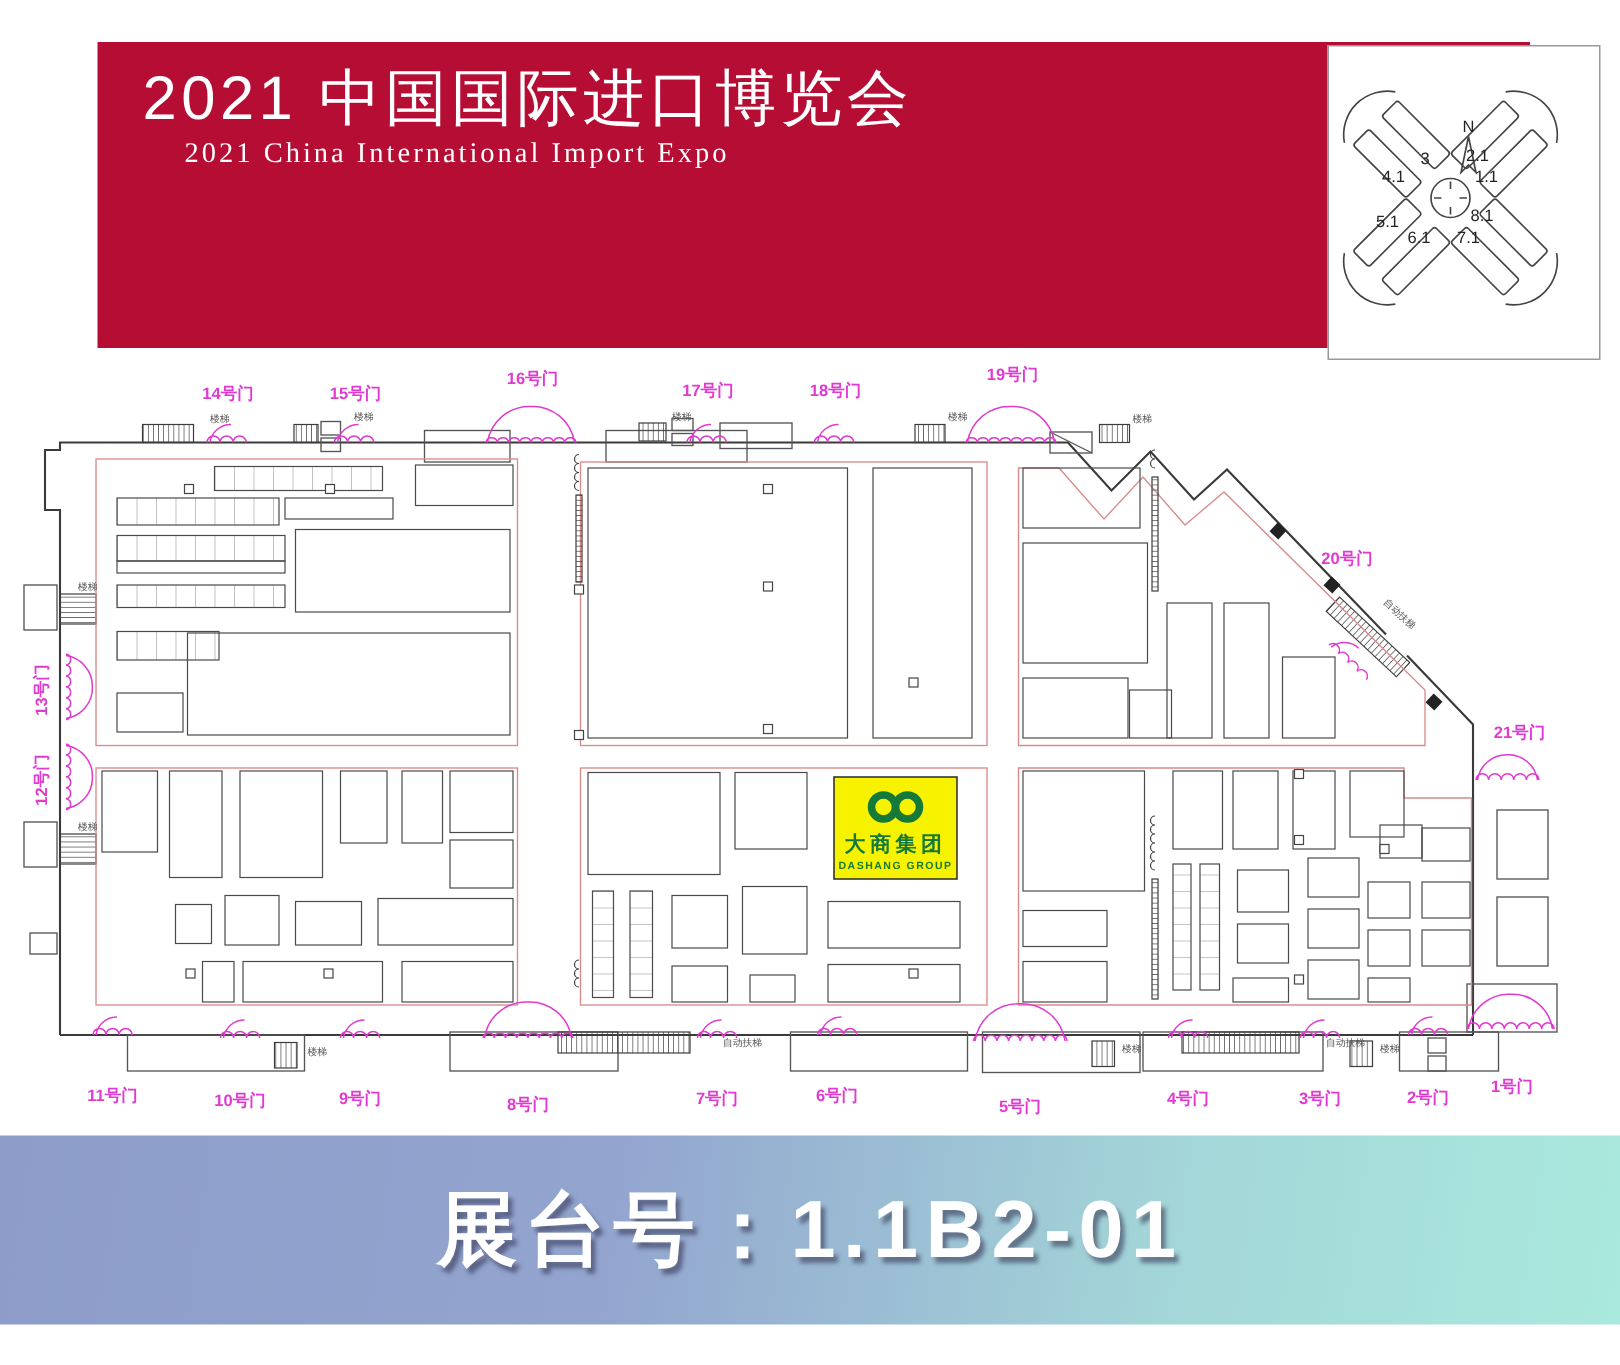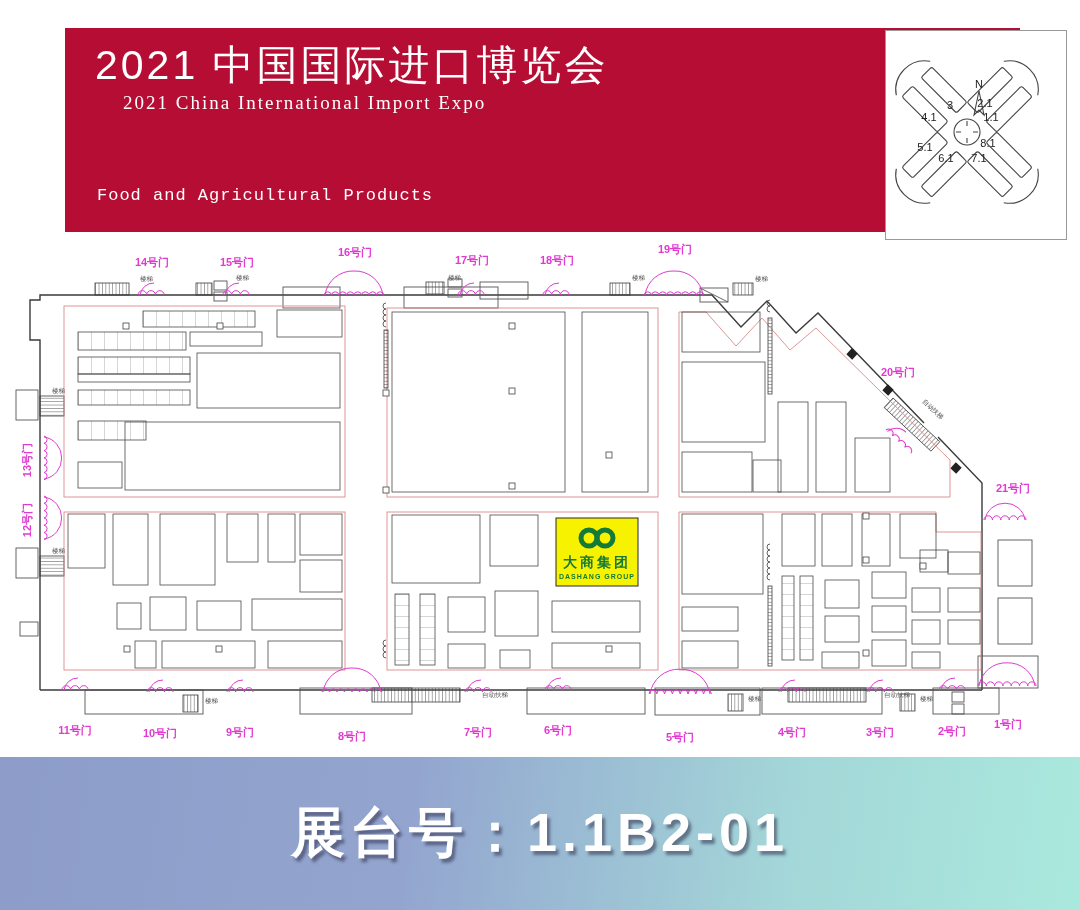--- a/index.html
+++ b/index.html
@@ -10,36 +10,35 @@
   .banner .cn1{position:absolute;left:30px;top:10px;font-size:41px;letter-spacing:3px;font-weight:500;white-space:nowrap;}
   .banner .en1{position:absolute;left:32px;top:64px;font-size:19px;letter-spacing:2px;font-family:Liberation Serif, serif;white-space:nowrap;margin-left:26px;}
   .banner .cn2{position:absolute;left:30px;top:104px;font-size:37px;letter-spacing:3px;font-weight:500;white-space:nowrap;}
   .banner .en2{position:absolute;left:32px;top:158px;font-size:17px;letter-spacing:1px;font-family:"Liberation Mono","DejaVu Sans Mono",monospace;white-space:nowrap;}
   .banner .hall{position:absolute;right:42px;bottom:22px;font-size:26px;letter-spacing:2px;font-family:"Liberation Mono","DejaVu Sans Mono",monospace;}
   
   .minimap{position:absolute;left:885px;top:30px;width:180px;height:208px;background:#fff;border:1px solid #999;}
   
   .floorplan{position:absolute;left:0;top:240px;width:1080px;height:520px;}
   
-  .footer{position:absolute;left:0;top:757px;width:1080px;height:153px;
+  .footer{position:absolute;left:0;top:757px;width:1080px;height:126px;
           background:linear-gradient(98deg,#8d9cc9 0%,#93a5cf 38%,#a3d6d8 72%,#aae9dd 100%);
           display:flex;align-items:center;justify-content:center;}
   .footer .label{color:#ffffff;font-size:54px;font-weight:bold;letter-spacing:5px;
           text-shadow:3px 4px 3px rgba(45,45,75,.55);white-space:nowrap;}
   svg text{font-family:"Liberation Sans","DejaVu Sans",sans-serif;}
 </style>
 </head>
 <body>
 
 <div id="stage">
 
   <div class="banner">
     <div class="cn1">2021 中国国际进口博览会</div>
     <div class="en1">2021 China International Import Expo</div>
-    <div class="en2">Food and Agricultural Products</div>
     <div class="hall">1.1H</div>
   </div>
 
   <svg class="minimap" viewBox="0 0 180 208">
     <g stroke="#444" fill="none" stroke-width="1.1">
 
       <g transform="translate(81,101) rotate(-45)">
         <rect x="21" y="-21" width="50" height="15" rx="2"></rect>
           <rect x="21" y="6" width="50" height="15" rx="2"></rect>
         <path d="M76,-24 A29,29 0 0 1 76,24"></path>

